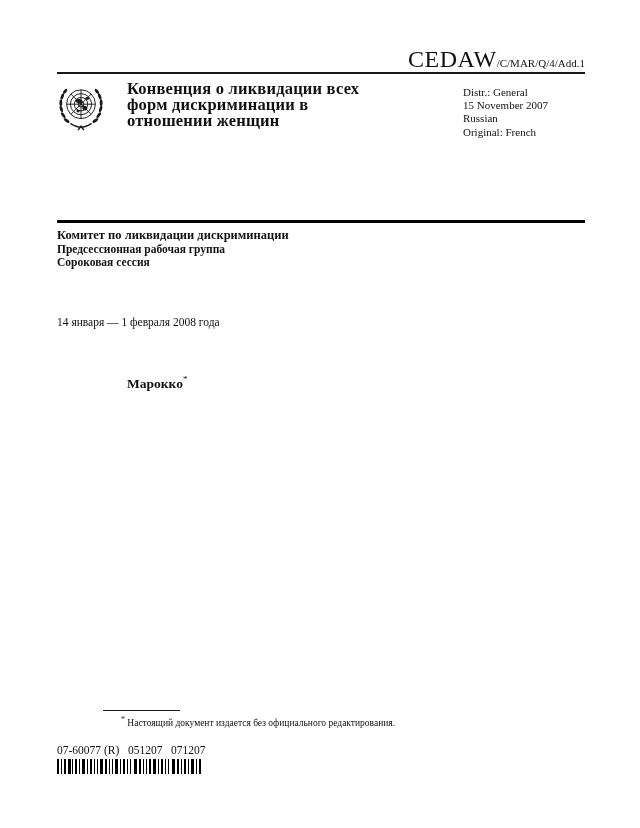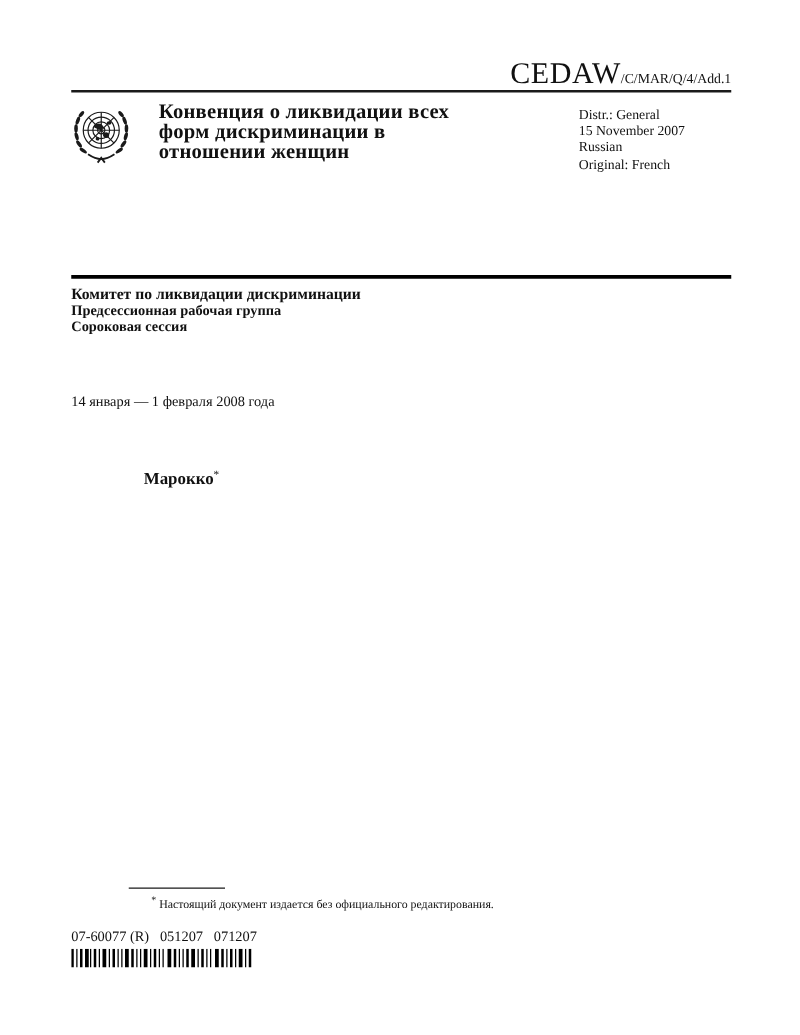--- a/index.html
+++ b/index.html
@@ -100,21 +100,21 @@
   .main-title {
     position: absolute;
     left: 127px;
     top: 314px;
     font-weight: bold;
     font-size: 14.5px;
     line-height: 15.5px;
   }
   .country {
     position: absolute;
-    left: 115px;
+    left: 127px;
     top: 374px;
     font-weight: bold;
     font-size: 13.5px;
   }
   .country sup {
     font-size: 9px;
     font-weight: normal;
   }
   .footnote-rule {
     position: absolute;

